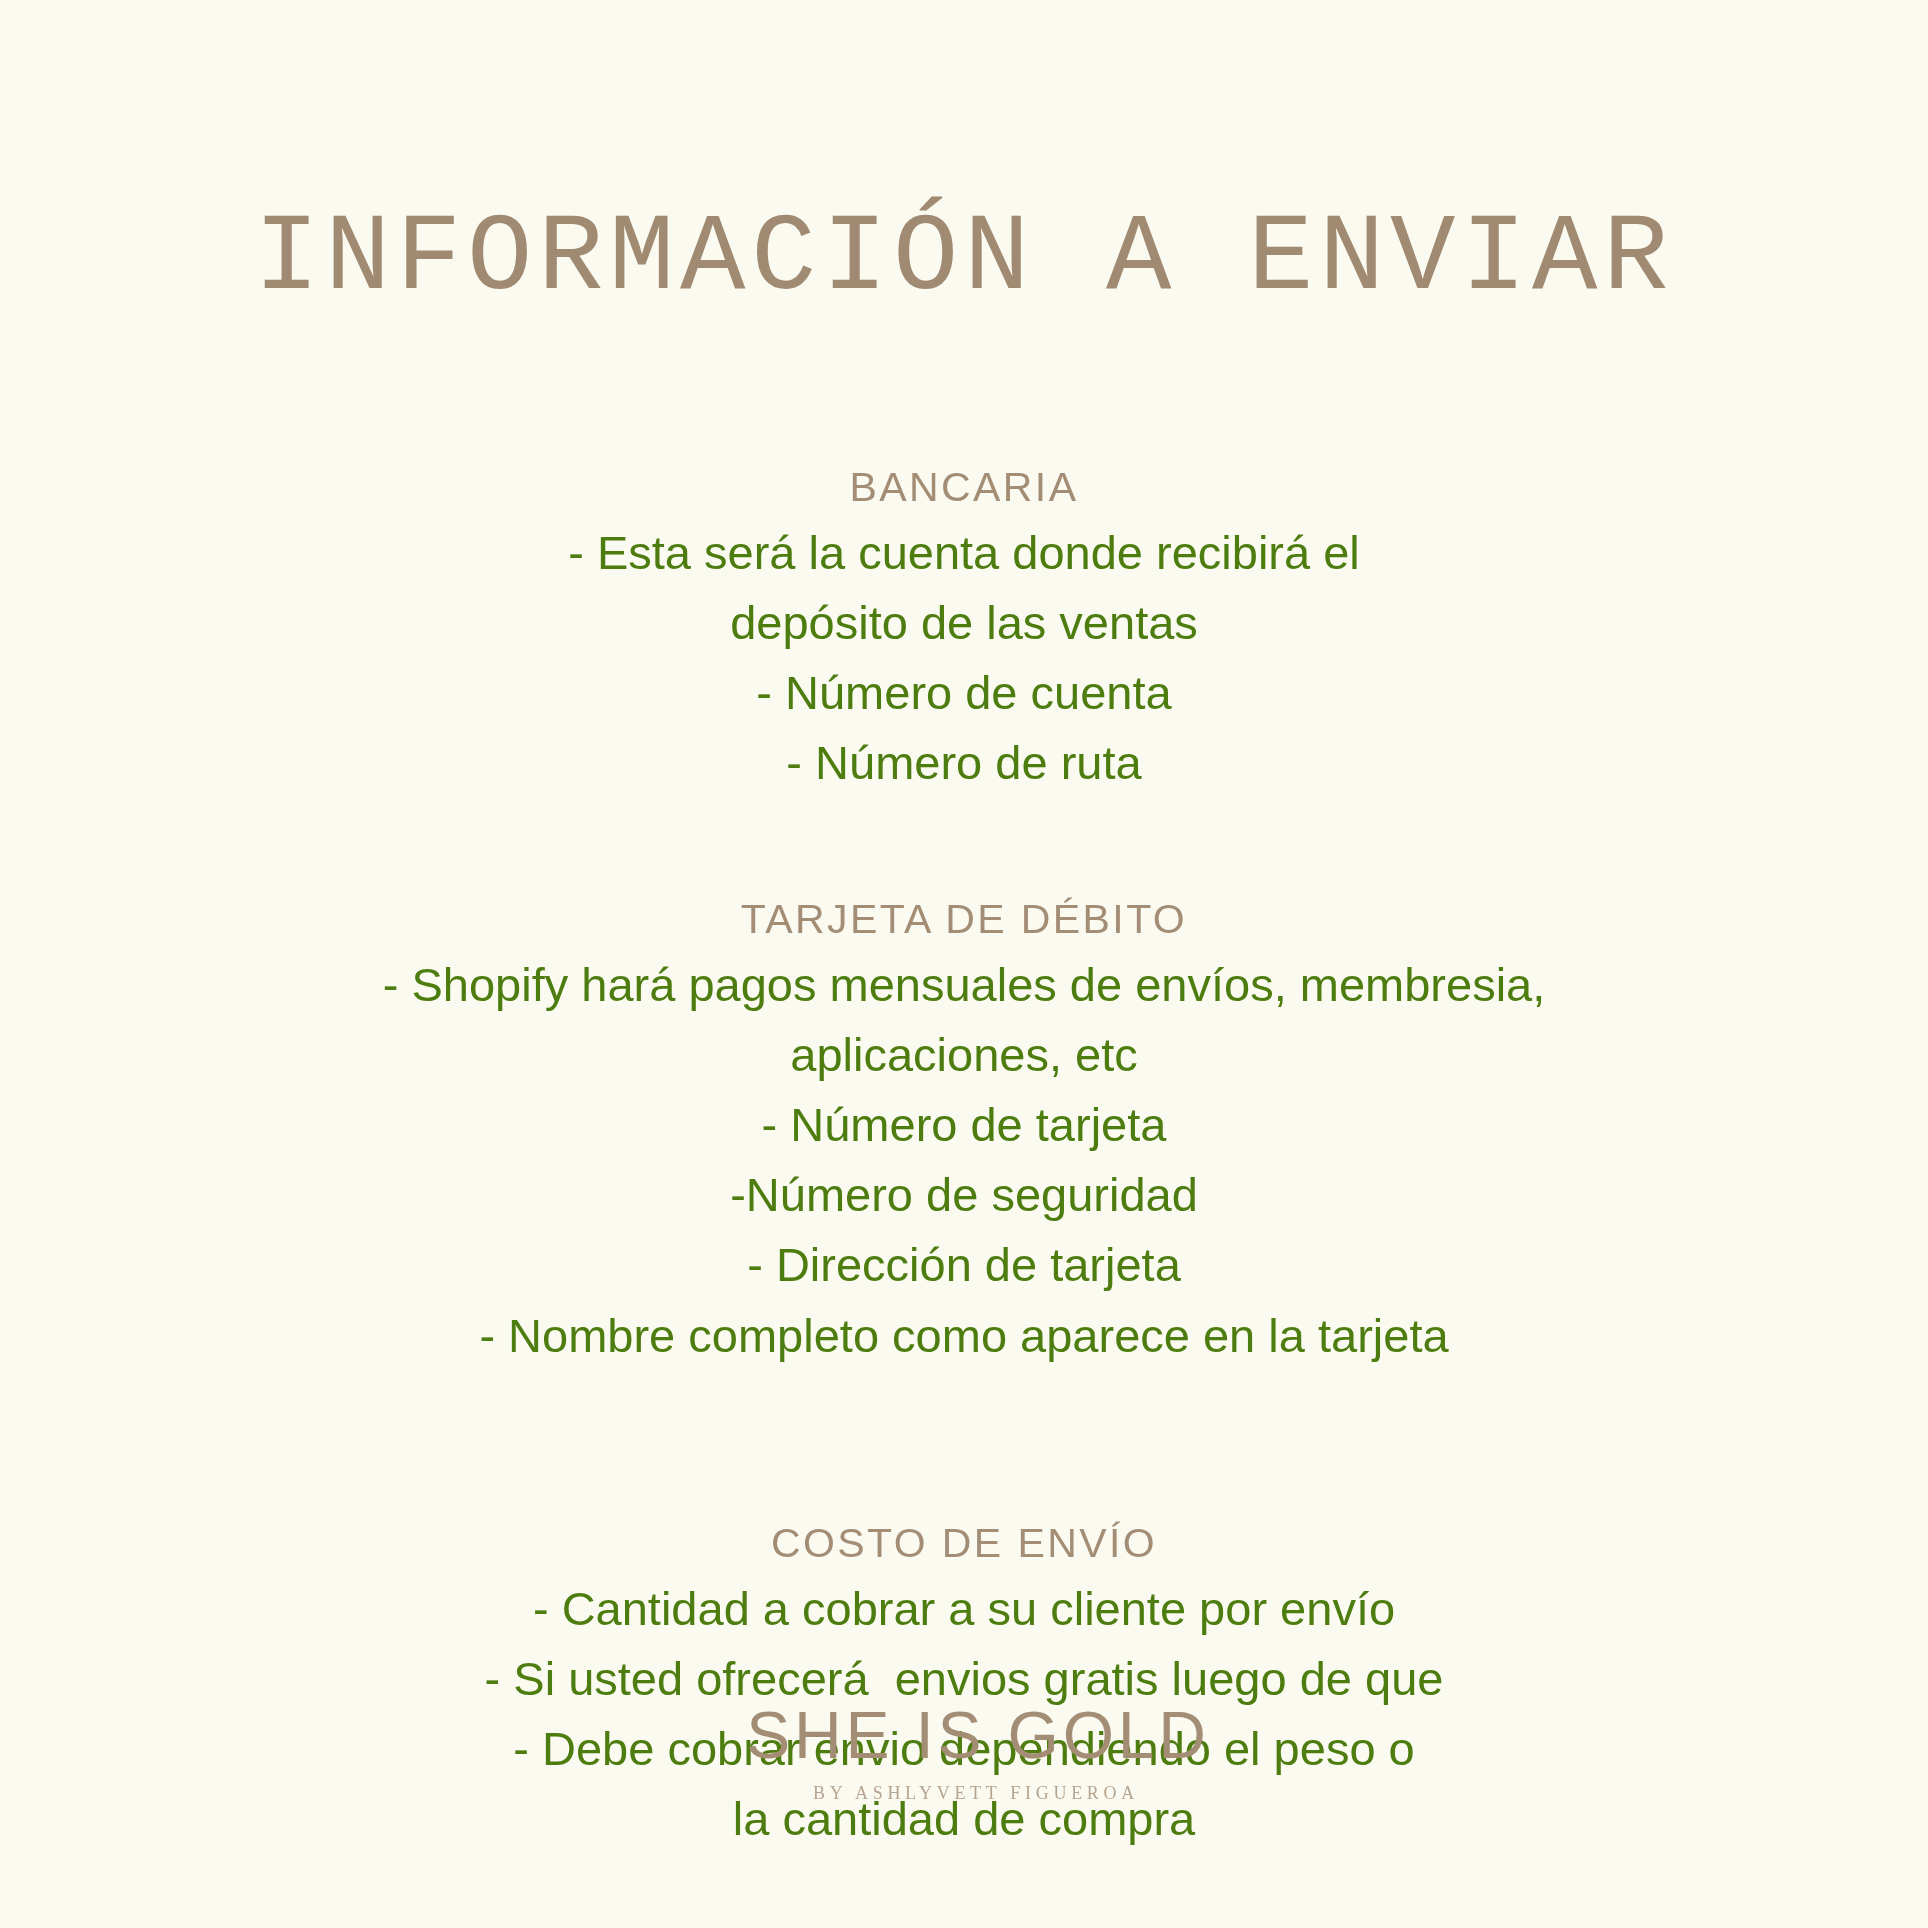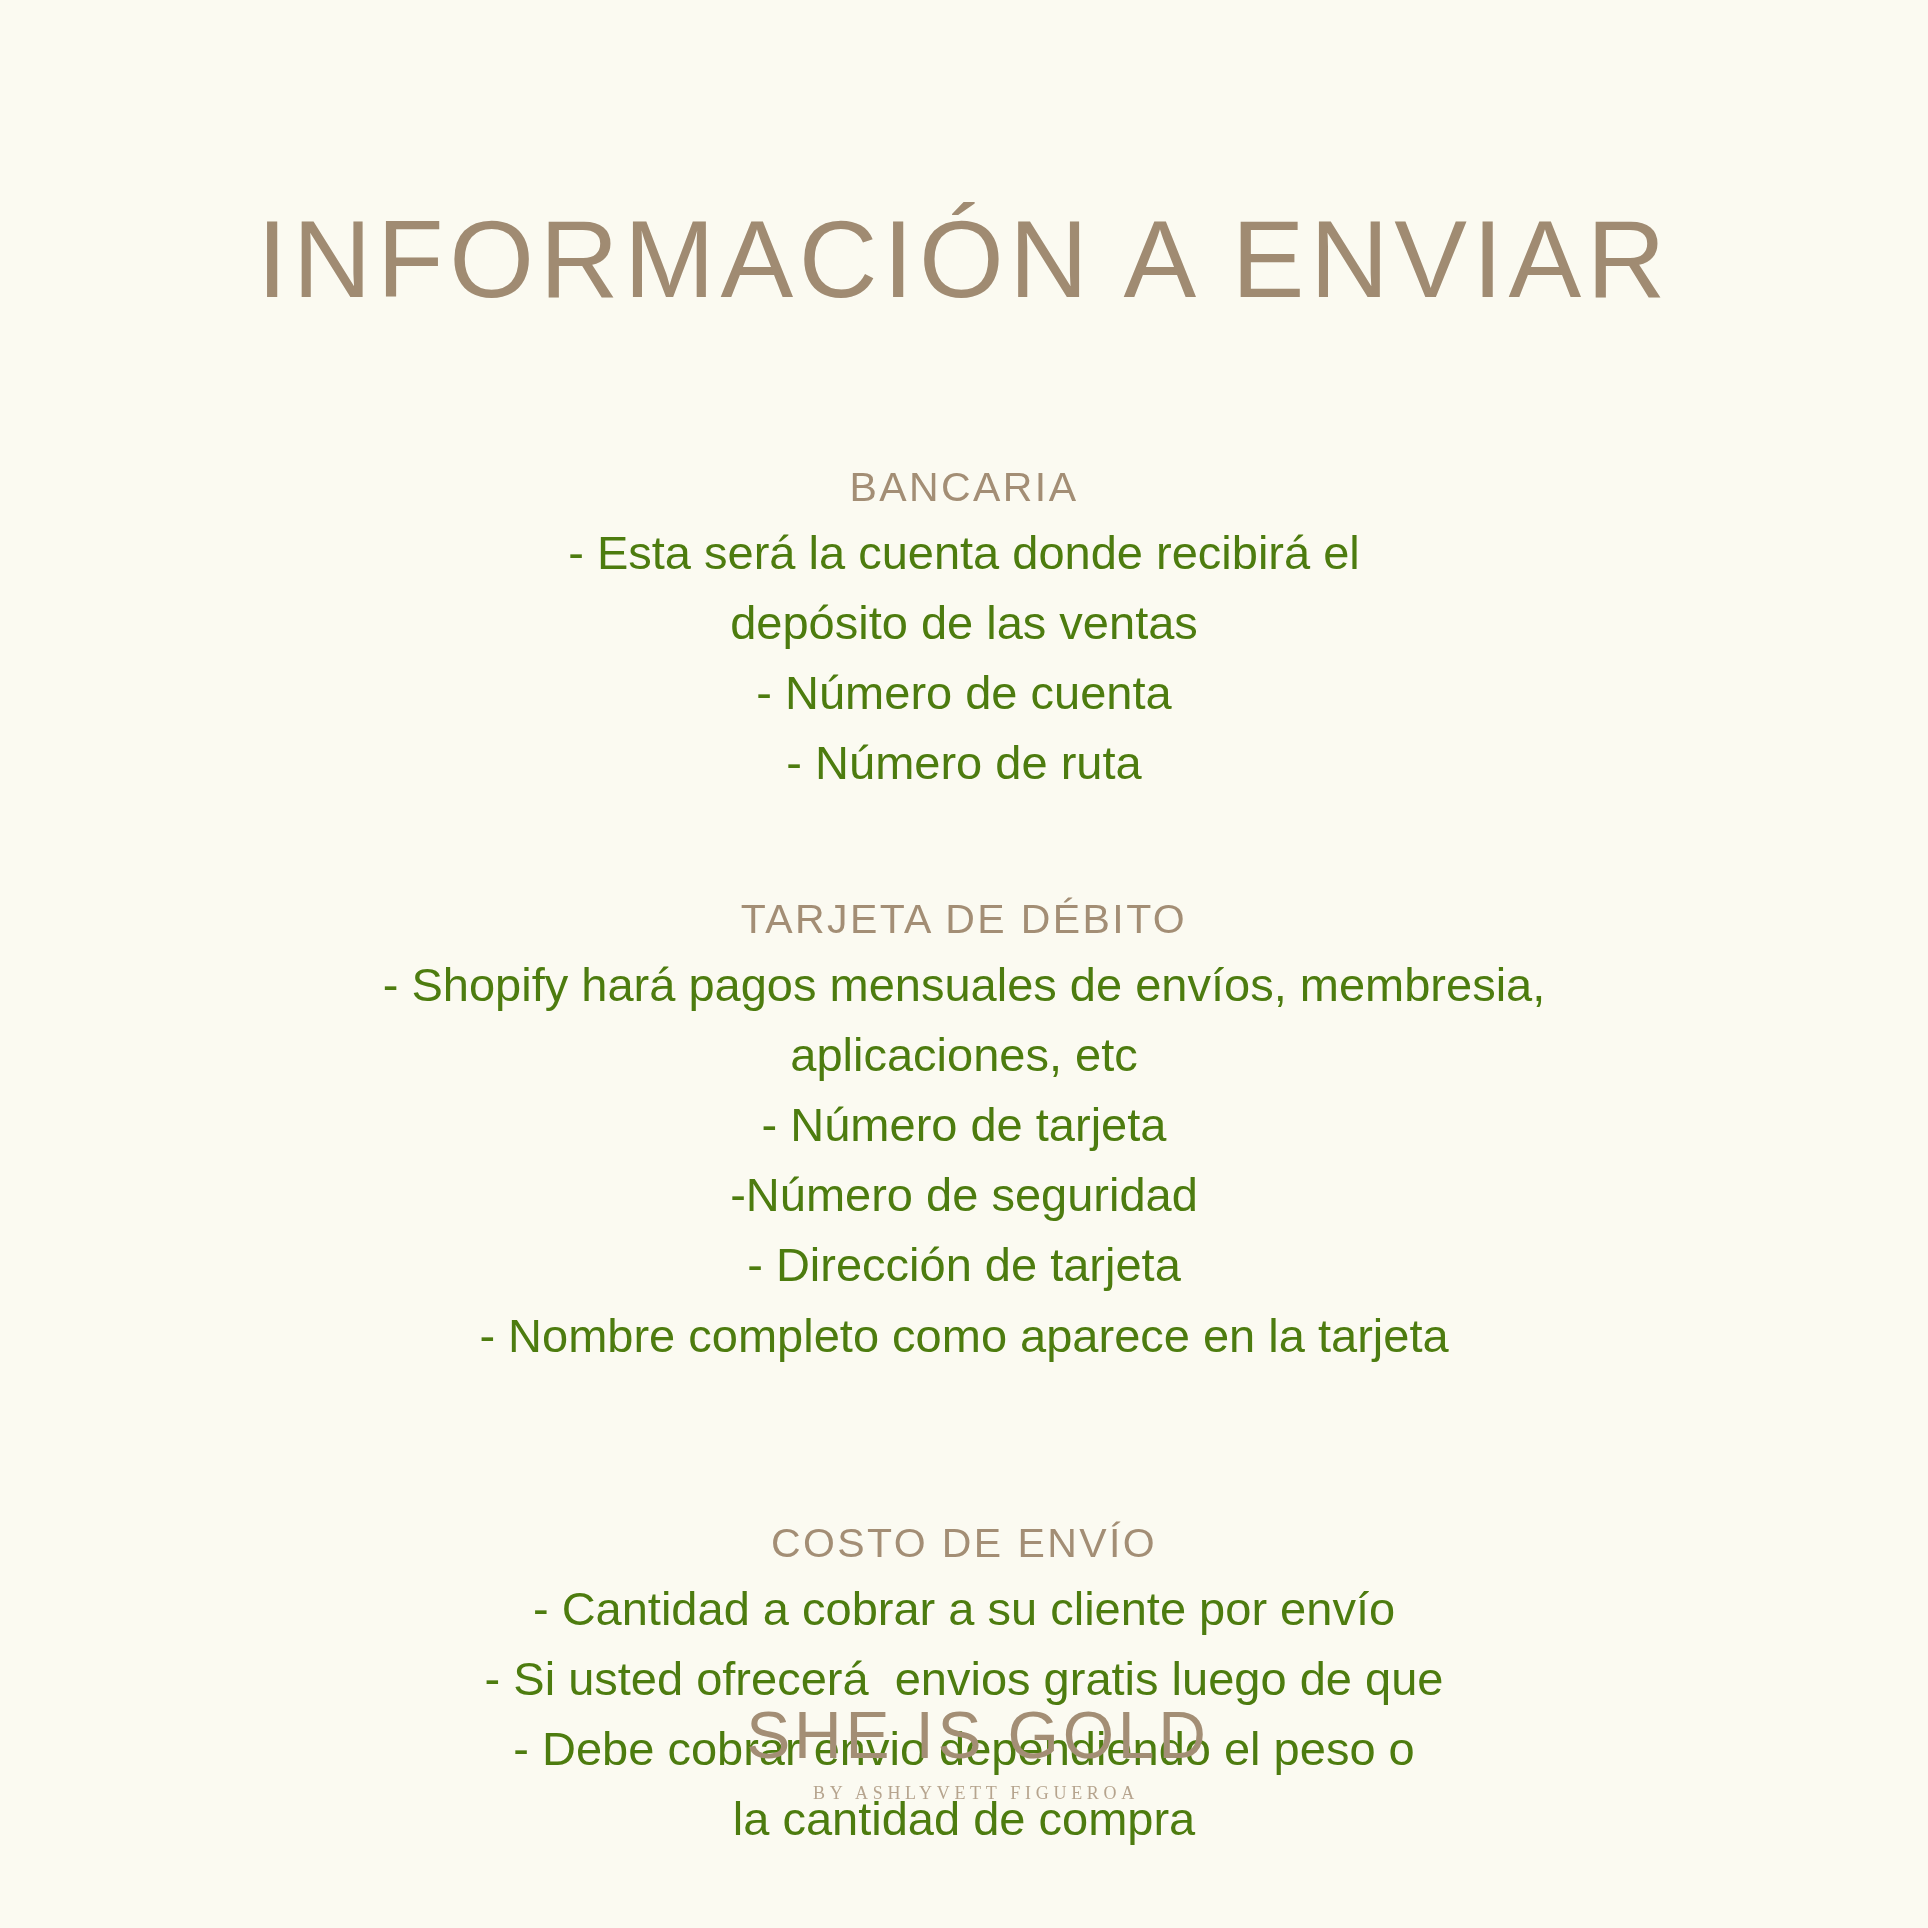--- a/index.html
+++ b/index.html
@@ -19,21 +19,21 @@
     width: 1928px;
     height: 1928px;
     box-sizing: border-box;
     display: flex;
     flex-direction: column;
     align-items: center;
   }
 
   .main-title {
     margin-top: 205px;
-    font-family: Liberation Sans, sans-serif;
+    font-family: Liberation Mono, monospace;
     font-weight: 300;
     font-size: 109px;
     letter-spacing: 5.6px;
     color: #a08b72;
     text-align: center;
     line-height: 1;
     white-space: nowrap;
   }
 
   .content {

